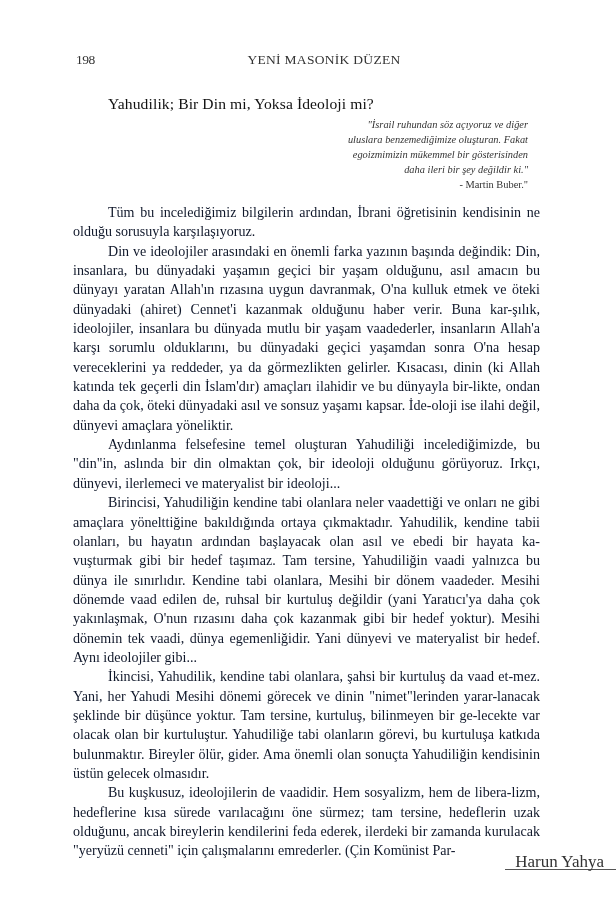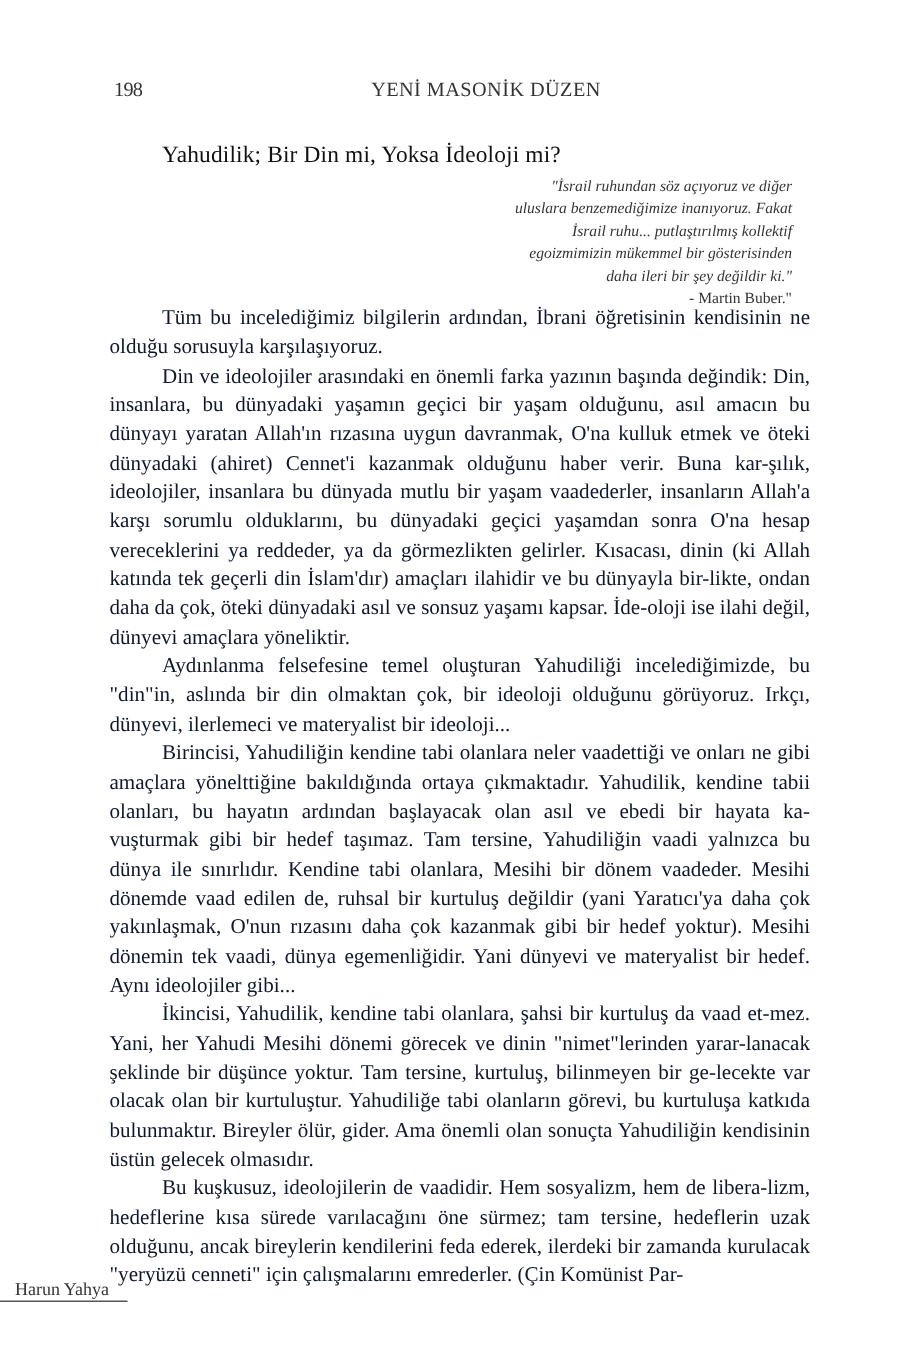--- a/index.html
+++ b/index.html
@@ -77,22 +77,22 @@
     .body-text p {
       margin: 0;
       text-indent: 35px;
       hyphens: manual;
     }
     .footer {
       position: absolute;
       top: 852px;
       left: 0;
       width: 616px;
-      text-align: left;
-      font-size: 12px;
+      text-align: right;
+      font-size: 17px;
       color: #333;
     }
     .footer span {
       display: inline-block;
       border-bottom: 1px solid #555;
       padding: 0 12px 0 10px;
       line-height: 15px;
     }
   </style>
 </head>
@@ -100,22 +100,21 @@
 
 <div class="running-head">
   <span class="page-number">198</span>
   <span class="book-title">YENİ MASONİK DÜZEN</span>
 </div>
 
 <h2 class="section-title">Yahudilik; Bir Din mi, Yoksa İdeoloji mi?</h2>
 
 <div class="epigraph">
   <div>"İsrail ruhundan söz açıyoruz ve diğer</div>
-  <div>uluslara benzemediğimize inanıyoruz. Fakat</div>
-  <div>İsrail ruhu... putlaştırılmış kollektif</div>
+  <div>uluslara benzemediğimize oluşturan. Fakat</div>
   <div>egoizmimizin mükemmel bir gösterisinden</div>
   <div>daha ileri bir şey değildir ki."</div>
   <div class="attribution">- Martin Buber."</div>
 </div>
 
 <div class="body-text">
   <p>Tüm bu incelediğimiz bilgilerin ardından, İbrani öğretisinin kendisinin ne olduğu sorusuyla karşılaşıyoruz.</p>
   <p>Din ve ideolojiler arasındaki en önemli farka yazının başında değindik: Din, insanlara, bu dünyadaki yaşamın geçici bir yaşam olduğunu, asıl amacın bu dünyayı yaratan Allah'ın rızasına uygun davranmak, O'na kulluk etmek ve öteki dünyadaki (ahiret) Cennet'i kazanmak olduğunu haber verir. Buna kar-şılık, ideolojiler, insanlara bu dünyada mutlu bir yaşam vaadederler, insanların Allah'a karşı sorumlu olduklarını, bu dünyadaki geçici yaşamdan sonra O'na hesap vereceklerini ya reddeder, ya da görmezlikten gelirler. Kısacası, dinin (ki Allah katında tek geçerli din İslam'dır) amaçları ilahidir ve bu dünyayla bir-likte, ondan daha da çok, öteki dünyadaki asıl ve sonsuz yaşamı kapsar. İde-oloji ise ilahi değil, dünyevi amaçlara yöneliktir.</p>
   <p>Aydınlanma felsefesine temel oluşturan Yahudiliği incelediğimizde, bu "din"in, aslında bir din olmaktan çok, bir ideoloji olduğunu görüyoruz. Irkçı, dünyevi, ilerlemeci ve materyalist bir ideoloji...</p>
   <p>Birincisi, Yahudiliğin kendine tabi olanlara neler vaadettiği ve onları ne gibi amaçlara yönelttiğine bakıldığında ortaya çıkmaktadır. Yahudilik, kendine tabii olanları, bu hayatın ardından başlayacak olan asıl ve ebedi bir hayata ka-vuşturmak gibi bir hedef taşımaz. Tam tersine, Yahudiliğin vaadi yalnızca bu dünya ile sınırlıdır. Kendine tabi olanlara, Mesihi bir dönem vaadeder. Mesihi dönemde vaad edilen de, ruhsal bir kurtuluş değildir (yani Yaratıcı'ya daha çok yakınlaşmak, O'nun rızasını daha çok kazanmak gibi bir hedef yoktur). Mesihi dönemin tek vaadi, dünya egemenliğidir. Yani dünyevi ve materyalist bir hedef. Aynı ideolojiler gibi...</p>

